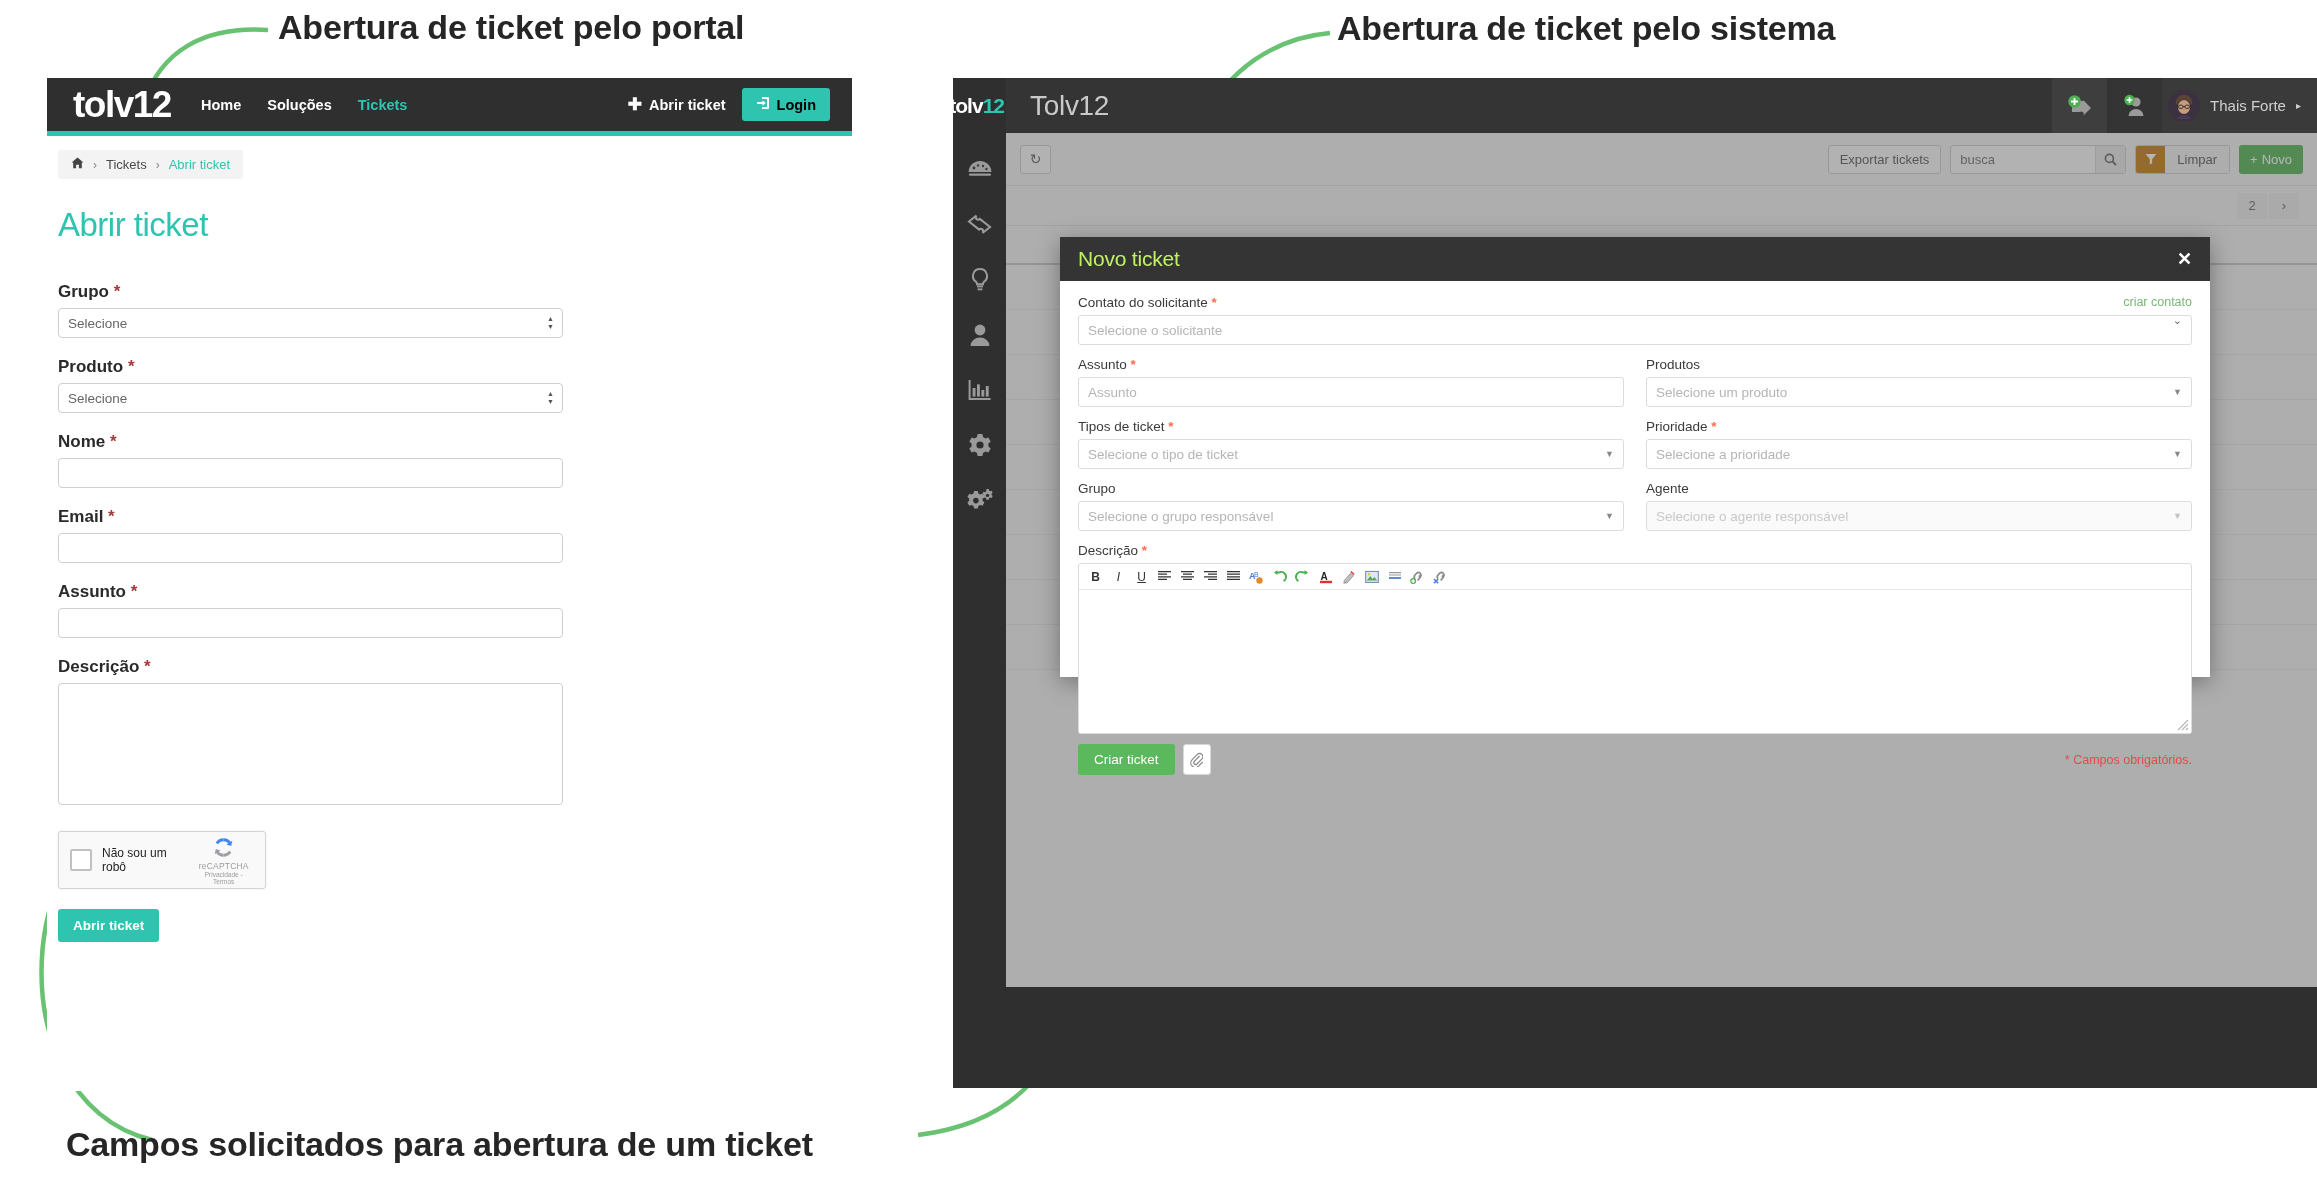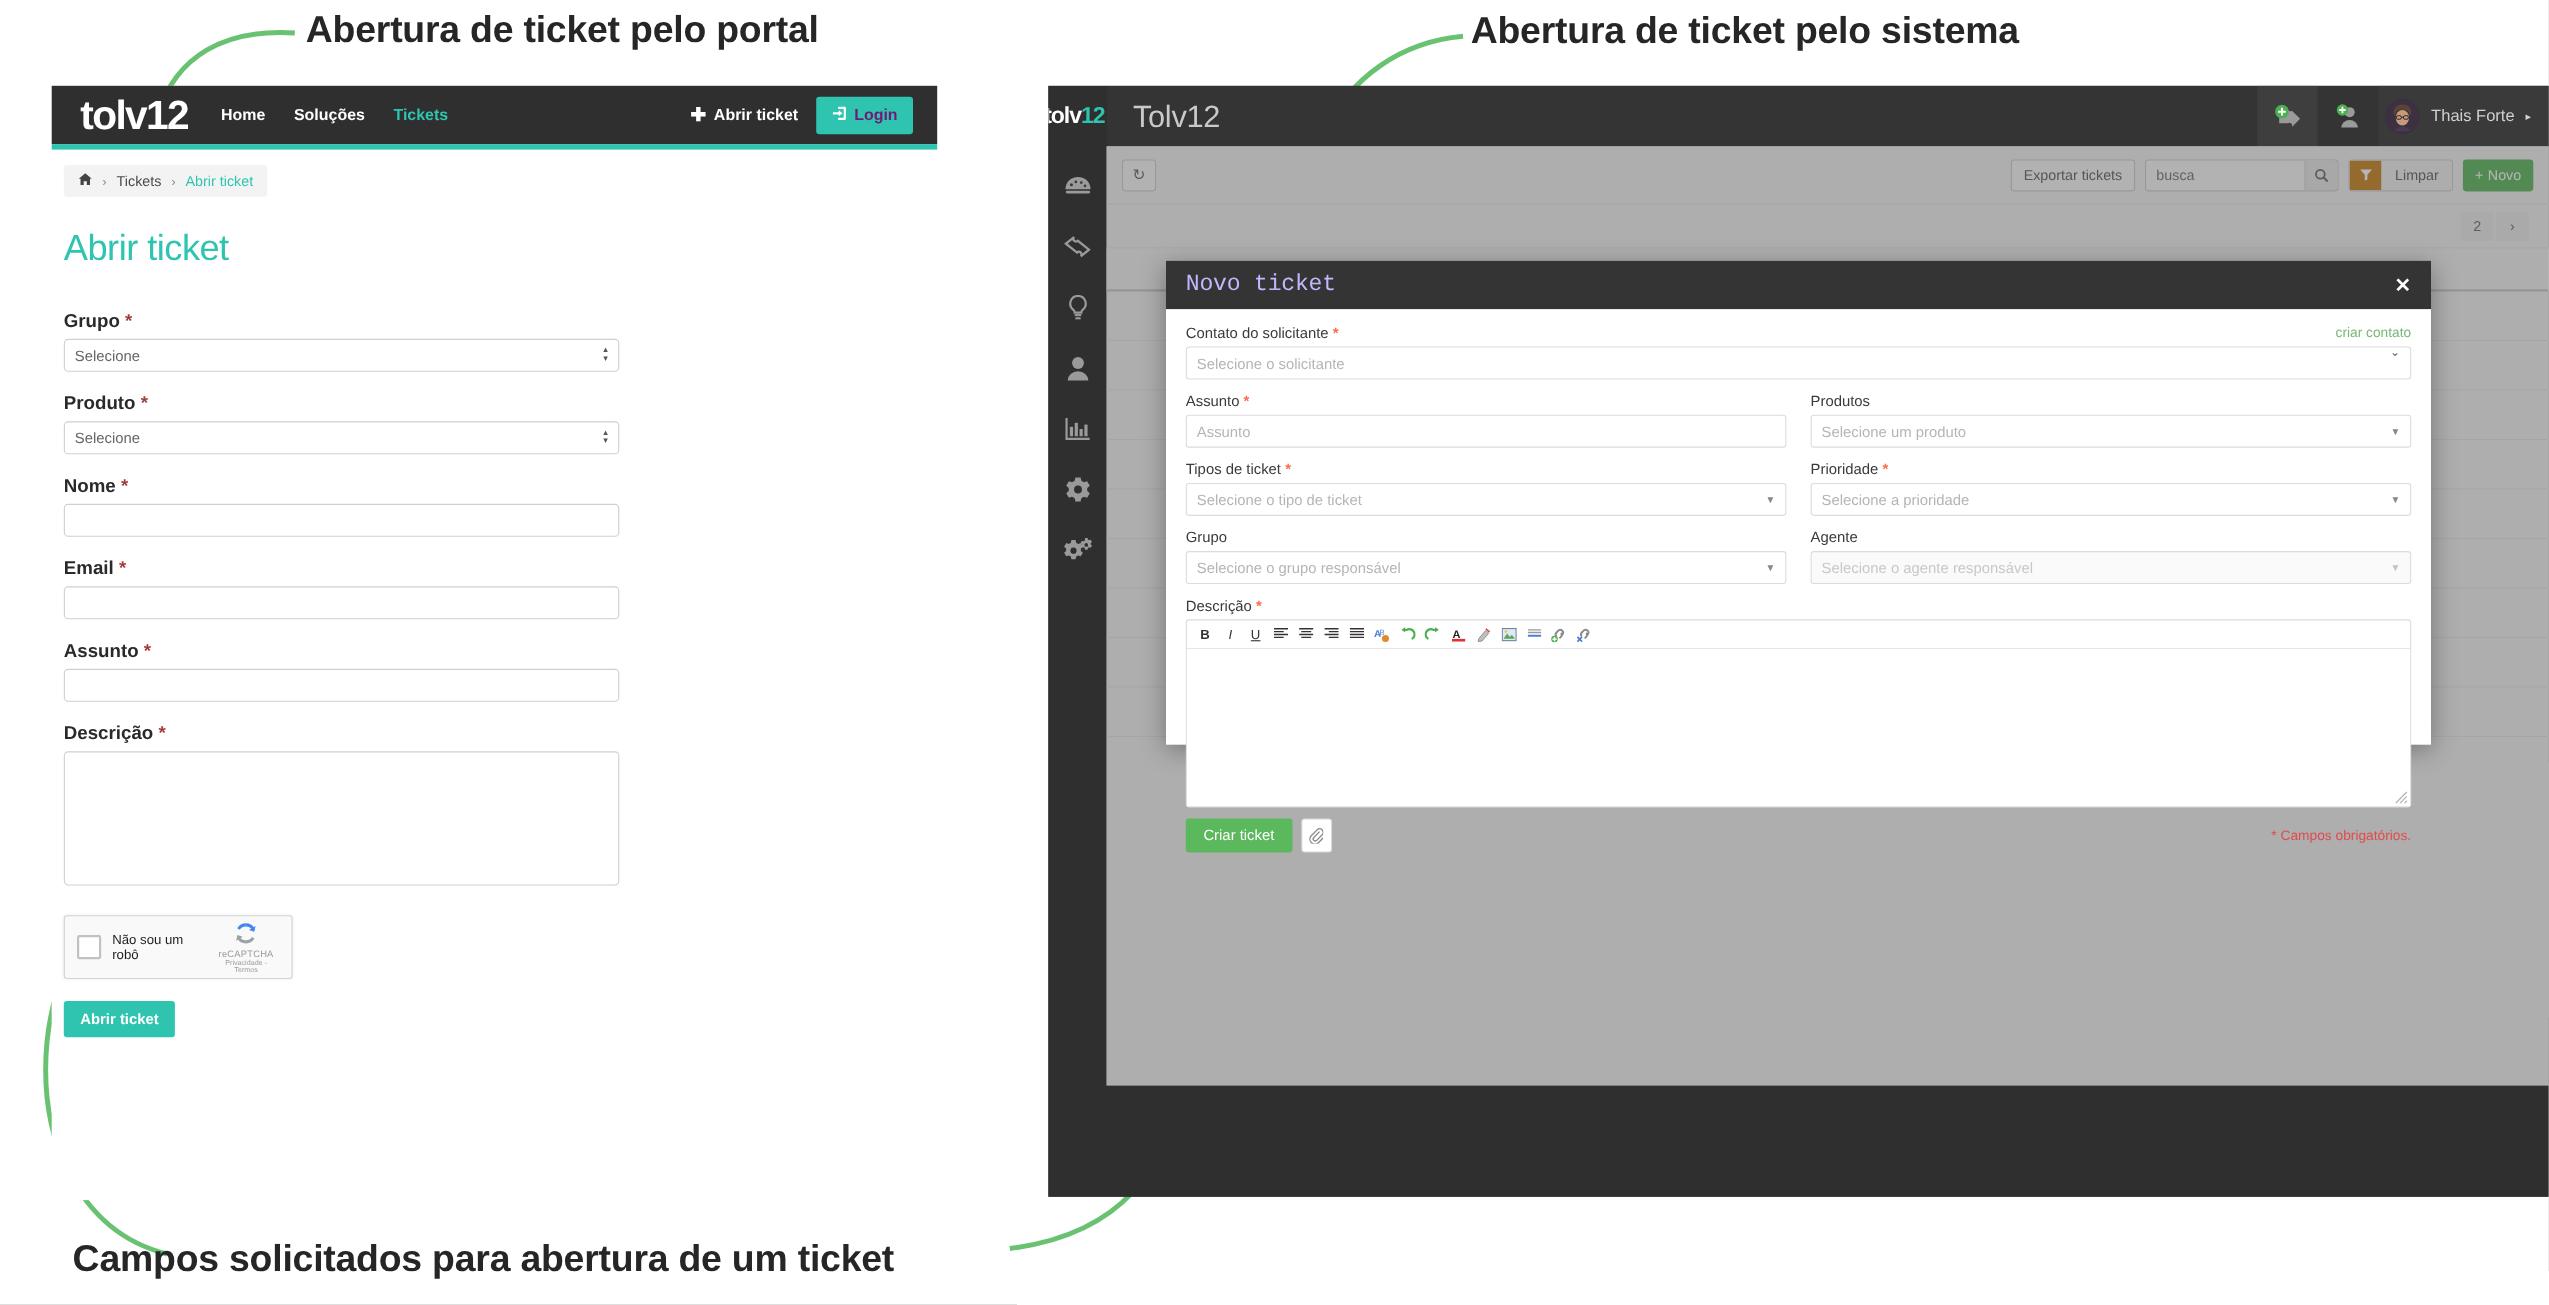--- a/index.html
+++ b/index.html
@@ -47,21 +47,21 @@
   .nav-links { display: flex; align-items: center; gap: 26px; }
   .nav-link { font-size: 14.5px; font-weight: bold; color: #ffffff; text-decoration: none;
               white-space: nowrap; }
   .nav-link.active { color: #2ec4b0; }
   .nav-right { margin-left: auto; display: flex; align-items: center; gap: 16px;
                padding-right: 22px; }
   .nav-abrir { display: flex; align-items: center; gap: 7px; font-size: 14.5px;
                font-weight: bold; color: #ffffff; white-space: nowrap; }
   .plus-icon { font-size: 17px; font-weight: bold; line-height: 1; }
   .btn-login { display: flex; align-items: center; gap: 7px; background: #2ec4b0;
-               color: #701a75; font-size: 14.5px; font-weight: bold; border: none;
+               color: #000000; font-size: 14.5px; font-weight: bold; border: none;
                border-radius: 3px; padding: 8px 14px; cursor: pointer;
                font-family: "Liberation Sans", sans-serif; white-space: nowrap; }
 
   .breadcrumb {
     margin: 19px 0 0 11px; background: #f3f3f3; display: inline-flex; align-items: center;
     gap: 9px; padding: 7px 13px; border-radius: 3px; font-size: 13px;
   }
   .bc-home { color: #444; font-size: 13px; }
   .bc-sep { color: #8a8a8a; font-size: 12px; }
   .bc-item { color: #4a4a4a; }
@@ -201,21 +201,21 @@
                 background: #2f2f2f; }
 
   
   #modal {
     position: absolute; left: 1060px; top: 237px; width: 1150px; height: 440px;
     background: #ffffff; z-index: 60;
     box-shadow: 0 5px 22px rgba(0,0,0,0.35);
   }
   .mod-head { height: 44px; background: #343434; display: flex; align-items: center;
               padding: 0 18px; }
-  .mod-title { font-size: 21px; color: #c4b5fd; font-weight: normal; letter-spacing: -0.2px; font-family: Liberation Mono, monospace; }
+  .mod-title { font-size: 21px; color: #bef264; font-weight: normal; letter-spacing: -0.2px; }
   .mod-close { margin-left: auto; color: #ffffff; font-size: 18px; font-weight: bold;
                cursor: pointer; line-height: 1; }
   .mod-body { padding: 14px 18px 0 18px; }
   .row2 { display: flex; gap: 22px; }
   .col { flex: 1; min-width: 0; }
   .mlabel { font-size: 13.5px; color: #3a3a3a; margin-bottom: 5px; display: block; }
   .mreq { color: #ff6b4a; font-weight: bold; }
   .link-criar { float: right; font-size: 12.5px; color: #79b877; text-decoration: none;
                 cursor: pointer; }
   .mfield { position: relative; margin-bottom: 12px; }

